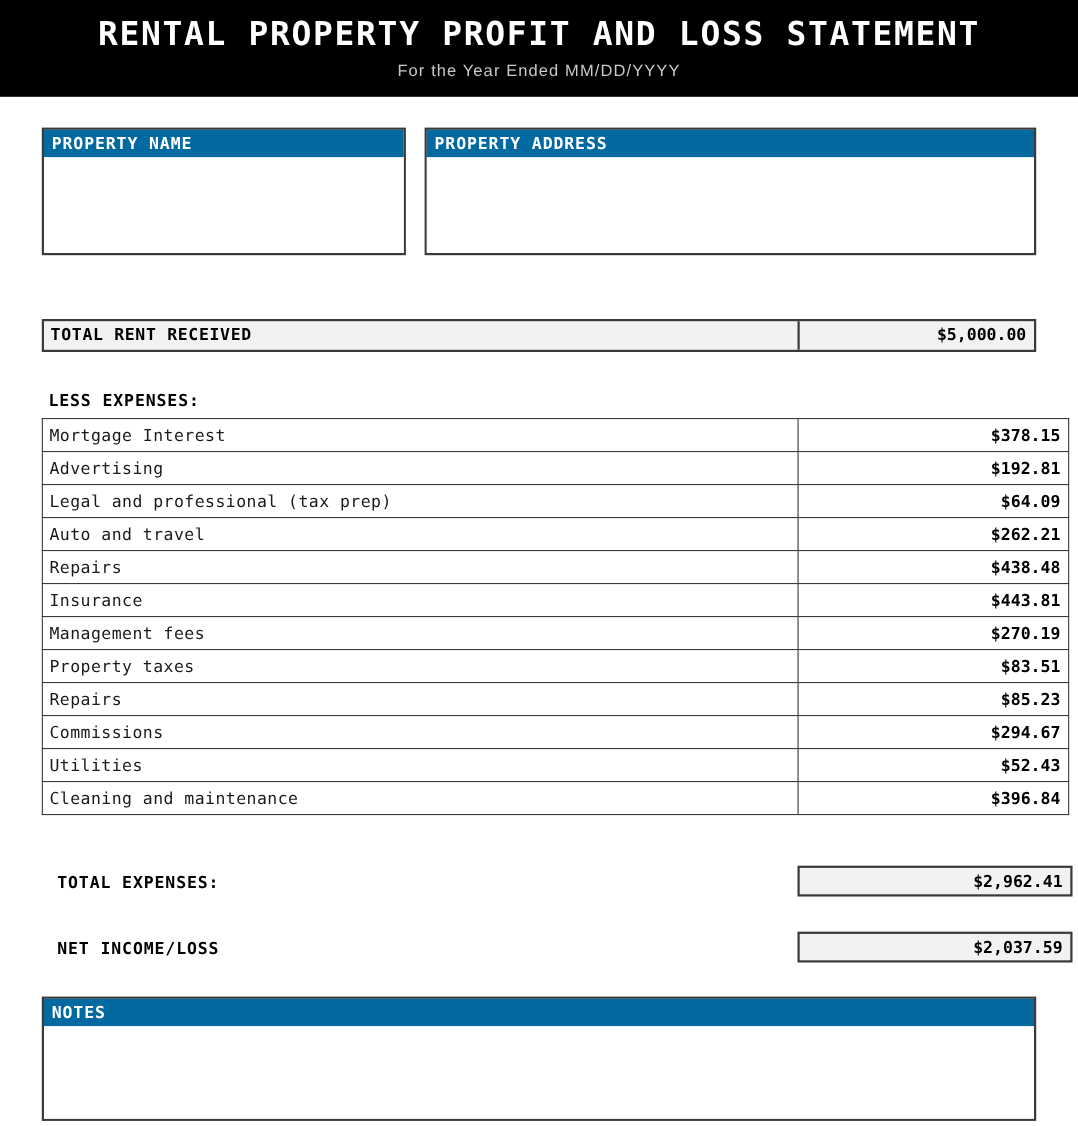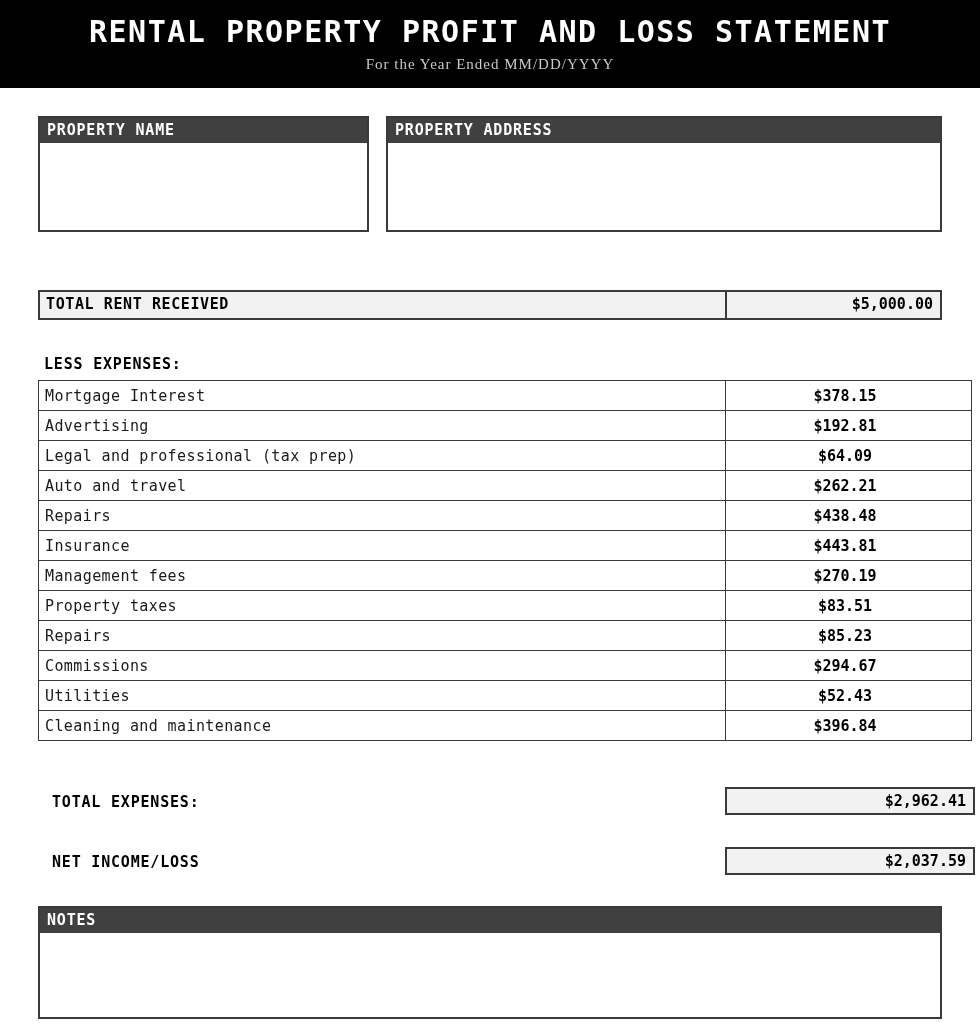--- a/index.html
+++ b/index.html
@@ -43,33 +43,33 @@
     white-space: nowrap;
     line-height: 1.0;
   }
   .doc-subtitle {
     margin: 0;
     padding-top: 10px;
     font-size: 15px;
     font-weight: normal;
     letter-spacing: 1px;
     color: #c9c9c9;
-    font-family: Liberation Serif, serif;
+    font-family: Liberation Sans, sans-serif;
     line-height: 1.0;
   }
 
   
   .field-box {
     position: absolute;
     box-sizing: border-box;
     border: 2px solid #3a3a3a;
     background: #ffffff;
   }
   .field-box .field-head {
-    background: #404040;
+    background: #0369a1;
     color: #ffffff;
     font-size: 15px;
     font-weight: bold;
     letter-spacing: 0.8px;
     padding: 4px 0 5px 7px;
     line-height: 1.1;
     height: 25px;
     box-sizing: border-box;
   }
   .field-box .field-body {
@@ -148,21 +148,21 @@
     width: 687px;
     font-size: 15px;
     font-weight: normal;
     letter-spacing: 0.4px;
     padding-left: 6px;
     color: #1a1a1a;
     white-space: nowrap;
   }
   .expense-table td.exp-amount {
     width: 246px;
-    text-align: center;
+    text-align: right;
     font-size: 15px;
     font-weight: bold;
     padding-right: 7px;
     white-space: nowrap;
   }
 
   
   .total-label {
     position: absolute;
     font-size: 15px;

